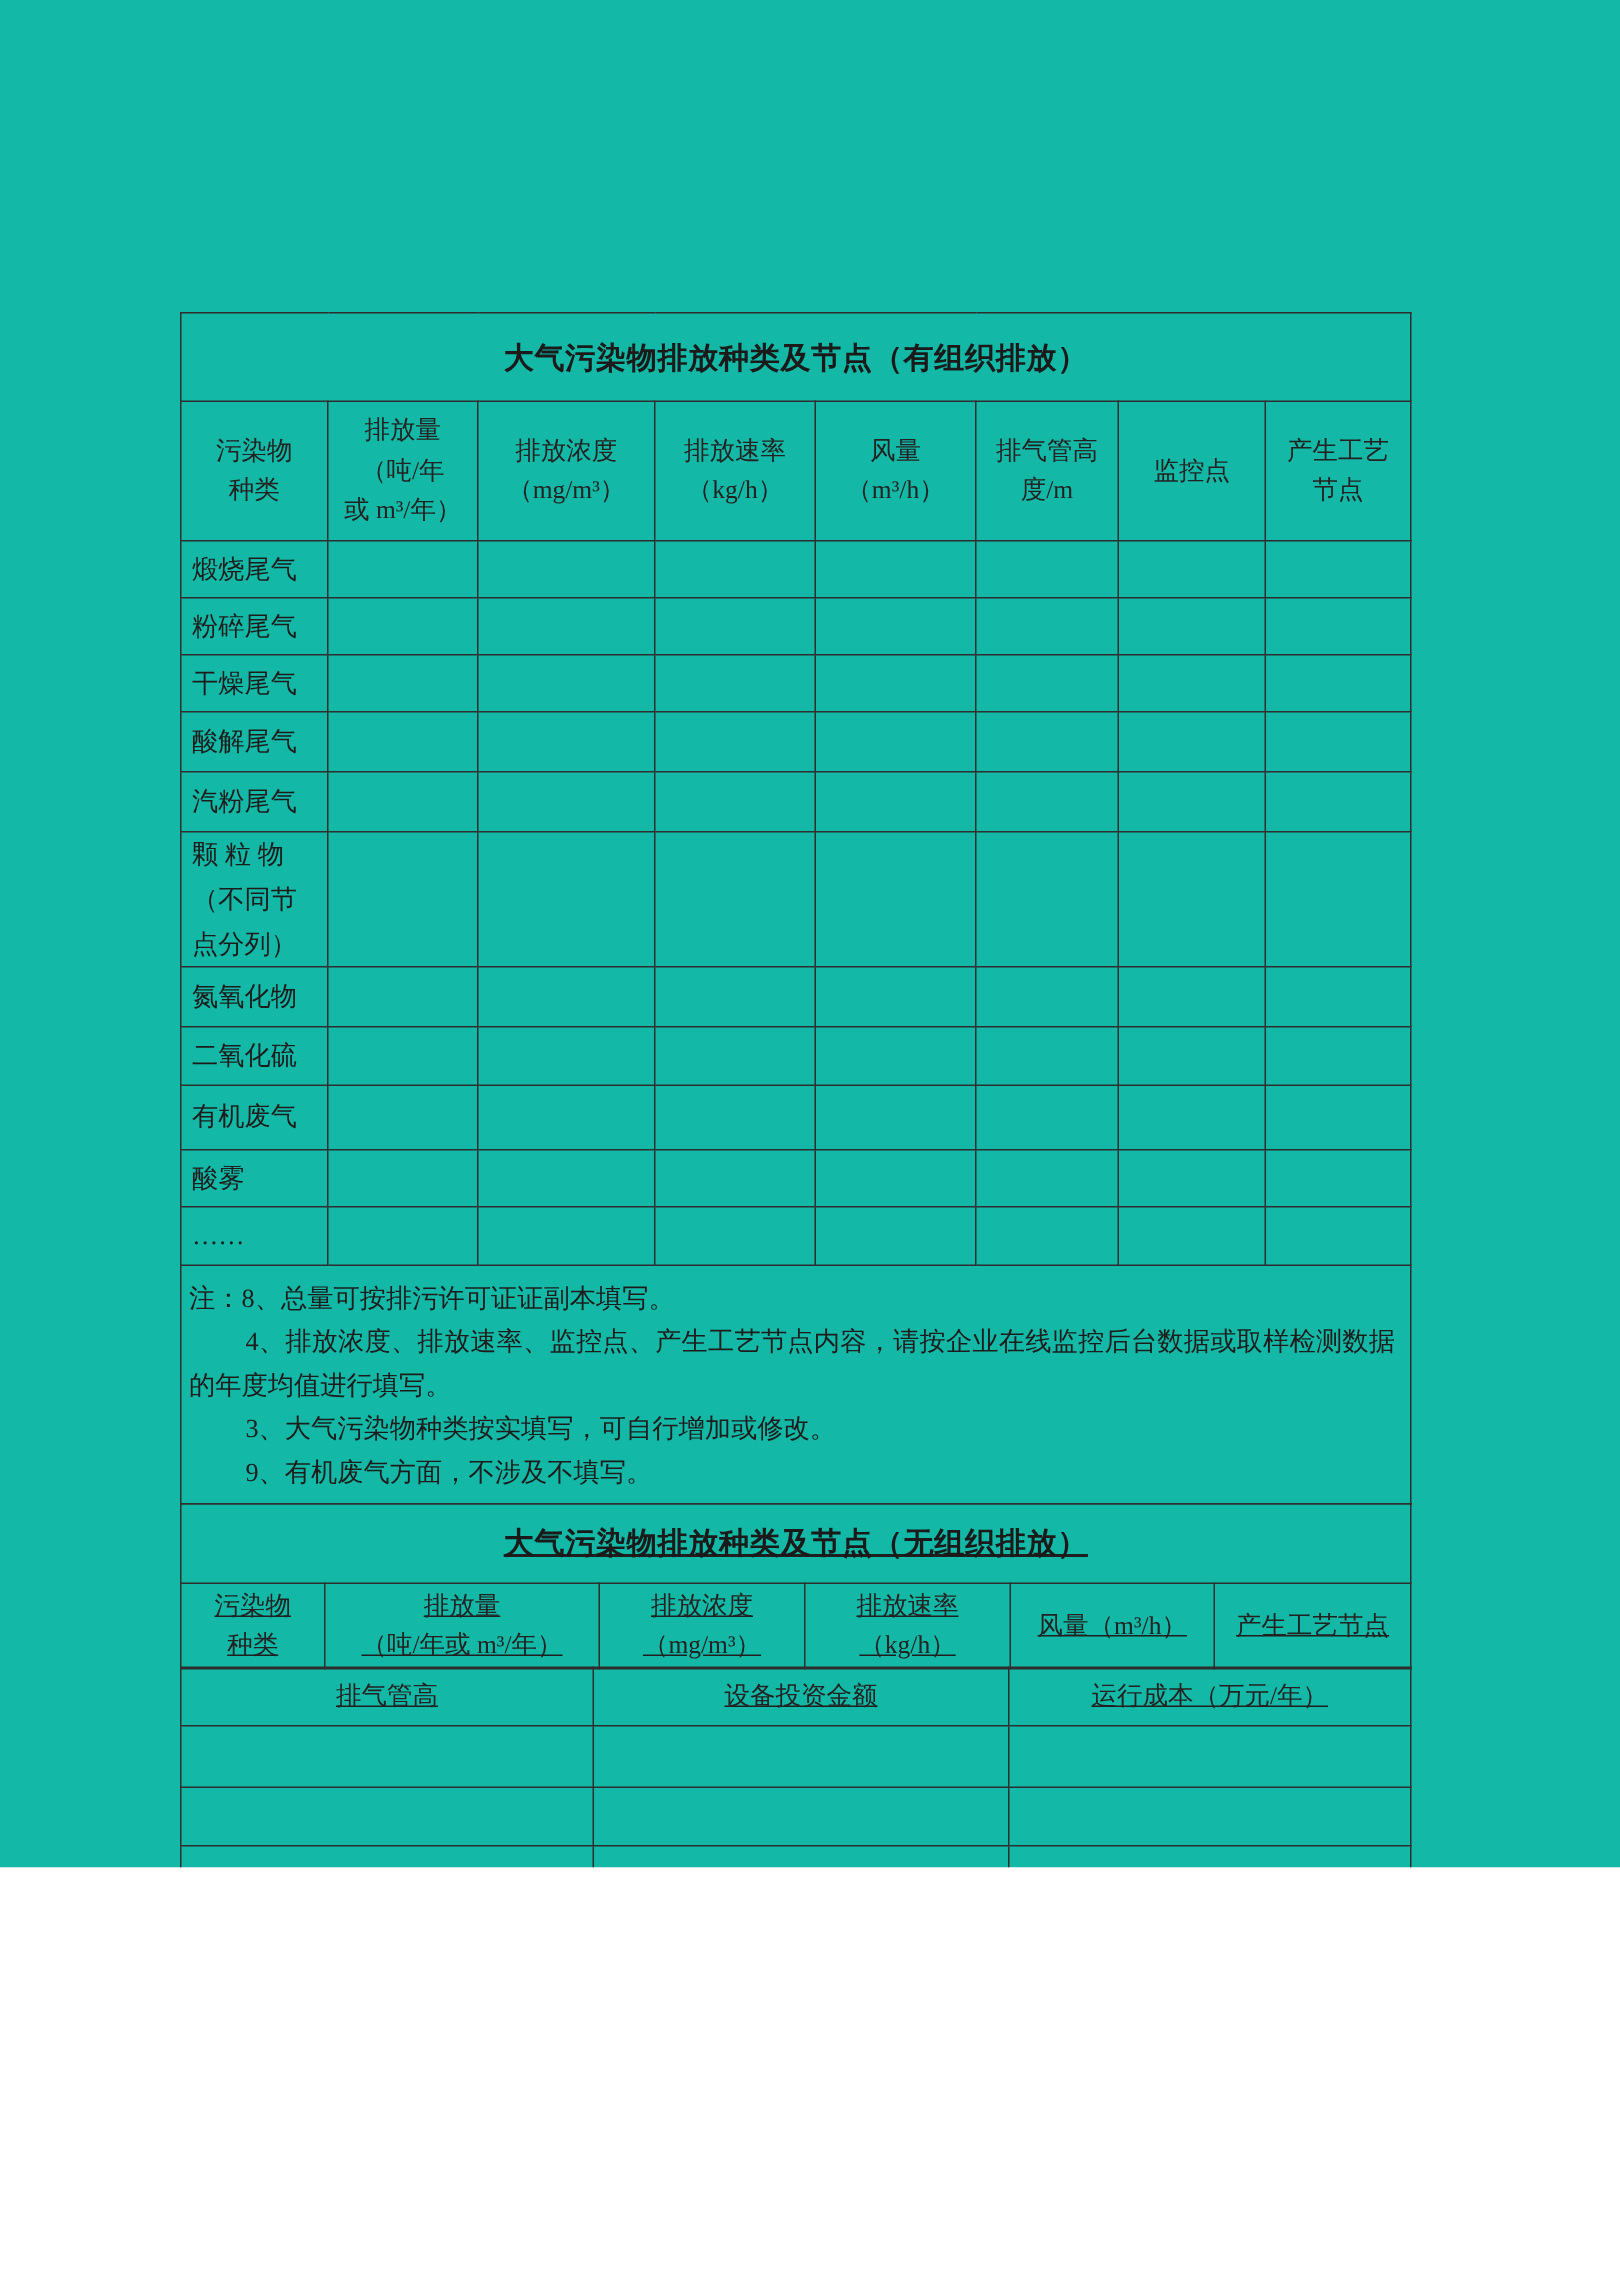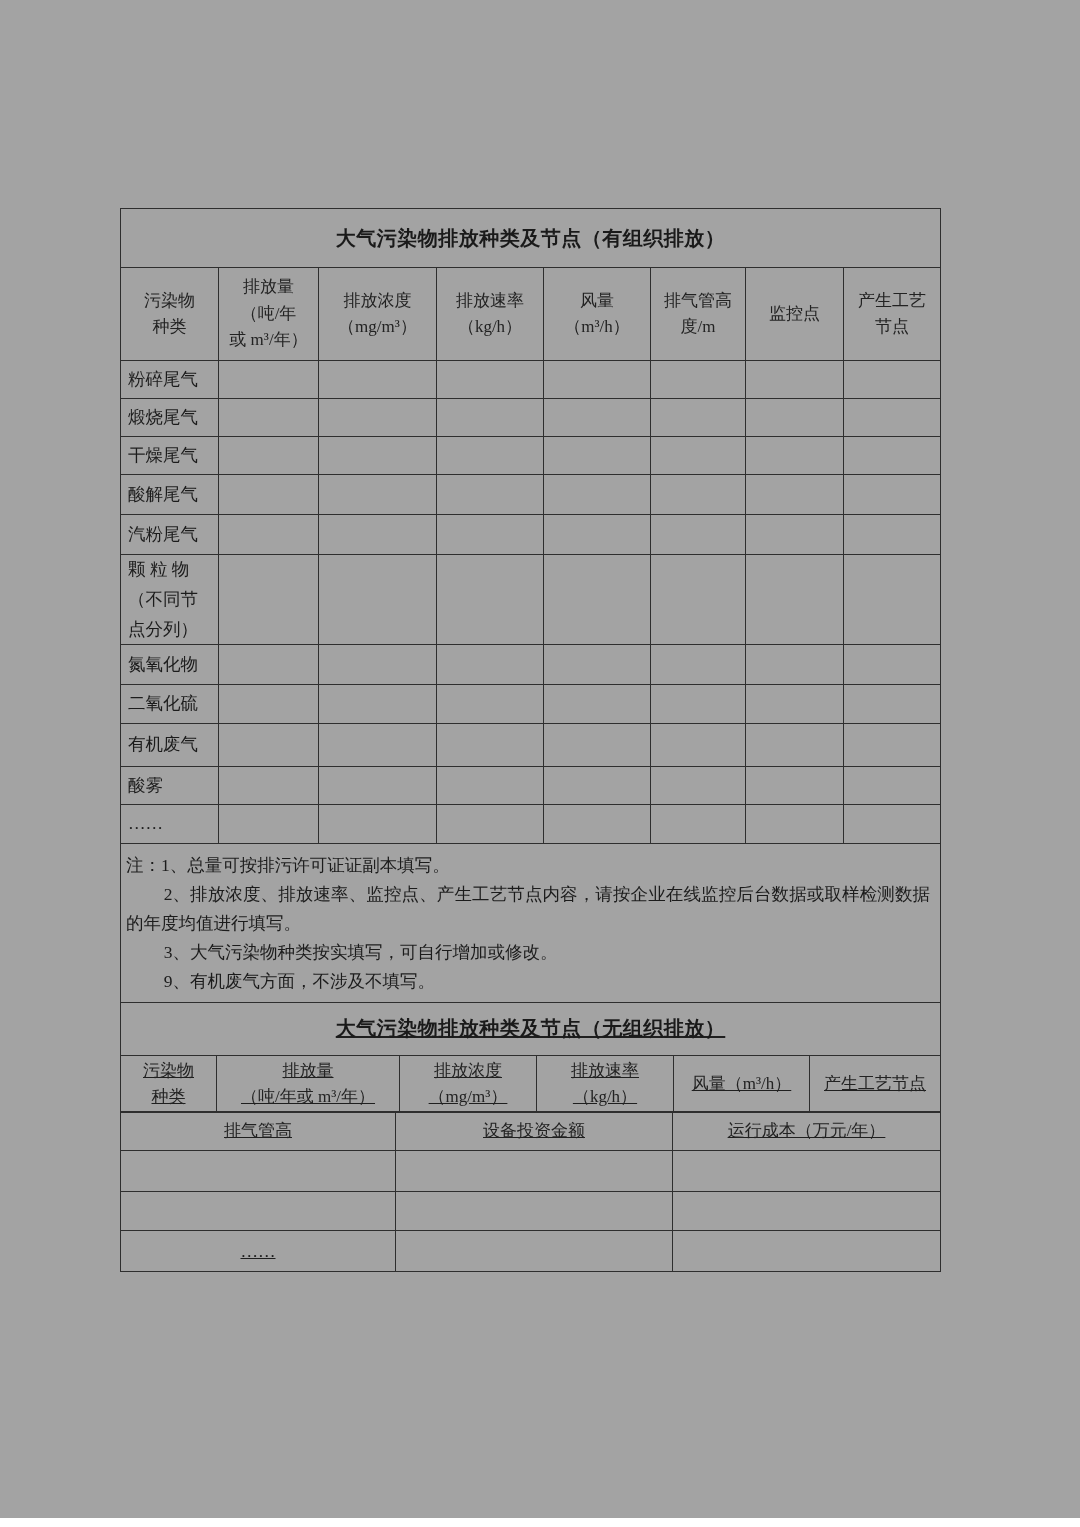--- a/index.html
+++ b/index.html
@@ -3,22 +3,22 @@
 <meta charset="utf-8">
 <style>
   html, body {
     margin: 0;
     padding: 0;
     background: #ffffff;
   }
   .page {
     position: relative;
     width: 1080px;
-    height: 1518px;
-    background: #a3a3a3;
+    height: 1245px;
+    background: #14b8a6;
     font-family: "Liberation Serif", "DejaVu Serif", serif;
     color: #1f1f1f;
     overflow: hidden;
   }
   .doc {
     position: absolute;
     left: 120px;
     top: 208px;
     width: 820px;
   }
@@ -106,31 +106,31 @@
 （kg/h）</th>
         <th class="head-cell">风量
 （m³/h）</th>
         <th class="head-cell">排气管高
 度/m</th>
         <th class="head-cell">监控点</th>
         <th class="head-cell">产生工艺
 节点</th>
       </tr>
       <tr style="height:38px">
+            <td class="lbl-cell">煅烧尾气</td>
+            <td></td>
+            <td></td>
+            <td></td>
+            <td></td>
+            <td></td>
+            <td></td>
+            <td></td>
+          </tr>
+      <tr style="height:38px">
             <td class="lbl-cell">粉碎尾气</td>
-            <td></td>
-            <td></td>
-            <td></td>
-            <td></td>
-            <td></td>
-            <td></td>
-            <td></td>
-          </tr>
-      <tr style="height:38px">
-            <td class="lbl-cell">煅烧尾气</td>
             <td></td>
             <td></td>
             <td></td>
             <td></td>
             <td></td>
             <td></td>
             <td></td>
           </tr>
       <tr style="height:38px">
             <td class="lbl-cell">干燥尾气</td>
@@ -219,22 +219,22 @@
             <td></td>
             <td></td>
             <td></td>
             <td></td>
             <td></td>
             <td></td>
             <td></td>
           </tr>
       <tr style="height:148px">
         <td colspan="8" class="notes-cell">
-          <p>注：1、总量可按排污许可证证副本填写。</p>
-          <p class="indent">2、排放浓度、排放速率、监控点、产生工艺节点内容，请按企业在线监控后台数据或取样检测数据的年度均值进行填写。</p>
+          <p>注：8、总量可按排污许可证证副本填写。</p>
+          <p class="indent">4、排放浓度、排放速率、监控点、产生工艺节点内容，请按企业在线监控后台数据或取样检测数据的年度均值进行填写。</p>
           <p class="indent">3、大气污染物种类按实填写，可自行增加或修改。</p>
           <p class="indent">9、有机废气方面，不涉及不填写。</p>
         </td>
       </tr>
     </tbody>
       </table>
 
     <table class="t2">
       <colgroup>
         <col style="width:96px">

